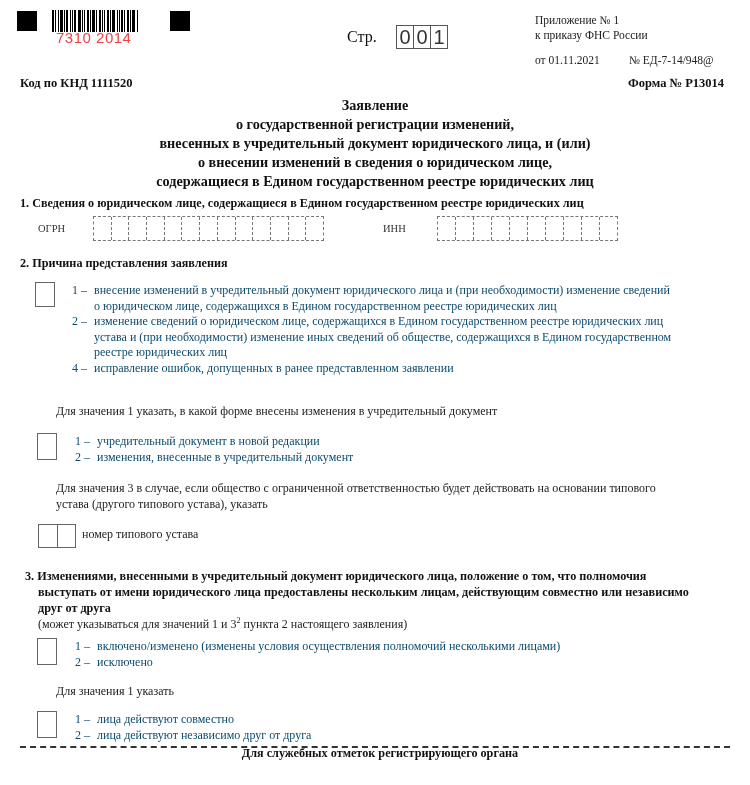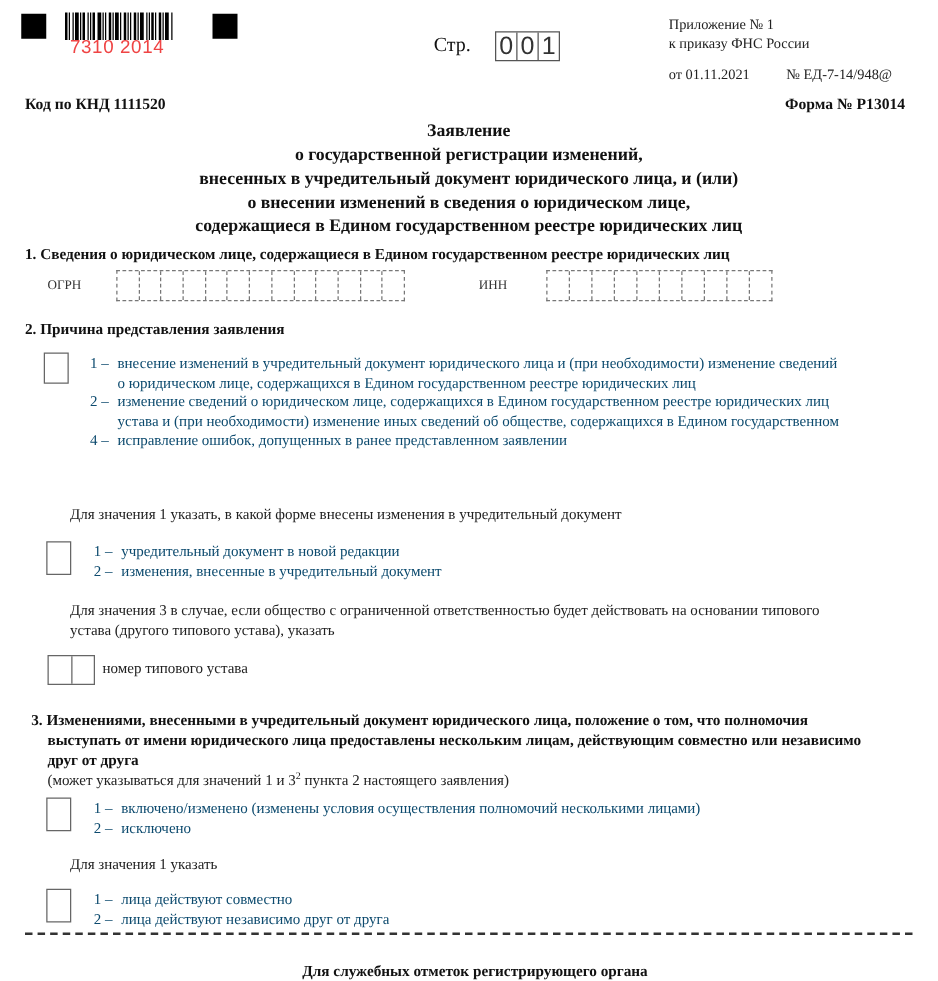--- a/index.html
+++ b/index.html
@@ -24,21 +24,21 @@
   .label-sm { font-size:10.5px; color:#333; }
   .cells { display:flex; border:1px dashed #777; }
   .cells span { display:block; height:23px; border-right:1px dashed #777; }
   .cells span:last-child { border-right:none; }
   .box { border:1px solid #666; }
   .opt { font-size:12px; line-height:15.5px; color:#0c4a6e; }
   .opt .num { display:inline-block; width:22px; }
   .opt .cont { padding-left:22px; }
   .note { font-size:12px; color:#222; line-height:16px; }
   .dash-line { left:20px; top:746px; width:710px; border-top:2px dashed #333; }
-  .footer { left:0; top:770px; width:600px; text-align:center; font-size:12.2px; font-weight:bold; }
+  .footer { left:0; top:746px; width:600px; text-align:center; font-size:12.2px; font-weight:bold; }
 </style>
 </head>
 <body>
 
 <div class="abs marker" style="left:17px;top:11px;"></div>
 <div class="abs marker" style="left:170px;top:11px;"></div>
 <div class="abs barcode" id="barcode">
     <span style="width: 2px;"></span>
     <span style="width: 1px;"></span>
     <span style="width: 1px;"></span>
@@ -128,20 +128,21 @@
     <span style="width: 17px;"></span>
   </div>
 
 <div class="abs sec-h" style="left:20px;top:256px;">2. Причина представления заявления</div>
 <div class="abs box" style="left:35px;top:282px;width:18px;height:23px;"></div>
 <div class="abs opt" style="left:72px;top:283px;width:665px;">
   <div><span class="num">1 –</span><span>внесение изменений в учредительный документ юридического лица и (при необходимости) изменение сведений</span></div>
   <div class="cont">о юридическом лице, содержащихся в Едином государственном реестре юридических лиц</div>
   <div><span class="num">2 –</span><span>изменение сведений о юридическом лице, содержащихся в Едином государственном реестре юридических лиц</span></div>
   <div class="cont">устава и (при необходимости) изменение иных сведений об обществе, содержащихся в Едином государственном</div>
+  <div class="cont">реестре юридических лиц</div>
   <div><span class="num">4 –</span><span>исправление ошибок, допущенных в ранее представленном заявлении</span></div>
 </div>
 
 <div class="abs note" style="left:56px;top:403px;">Для значения 1 указать, в какой форме внесены изменения в учредительный документ</div>
 <div class="abs box" style="left:37px;top:433px;width:18px;height:25px;"></div>
 <div class="abs opt" style="left:75px;top:434px;">
   <div><span class="num">1 –</span><span>учредительный документ в новой редакции</span></div>
   <div><span class="num">2 –</span><span>изменения, внесенные в учредительный документ</span></div>
 </div>
 

